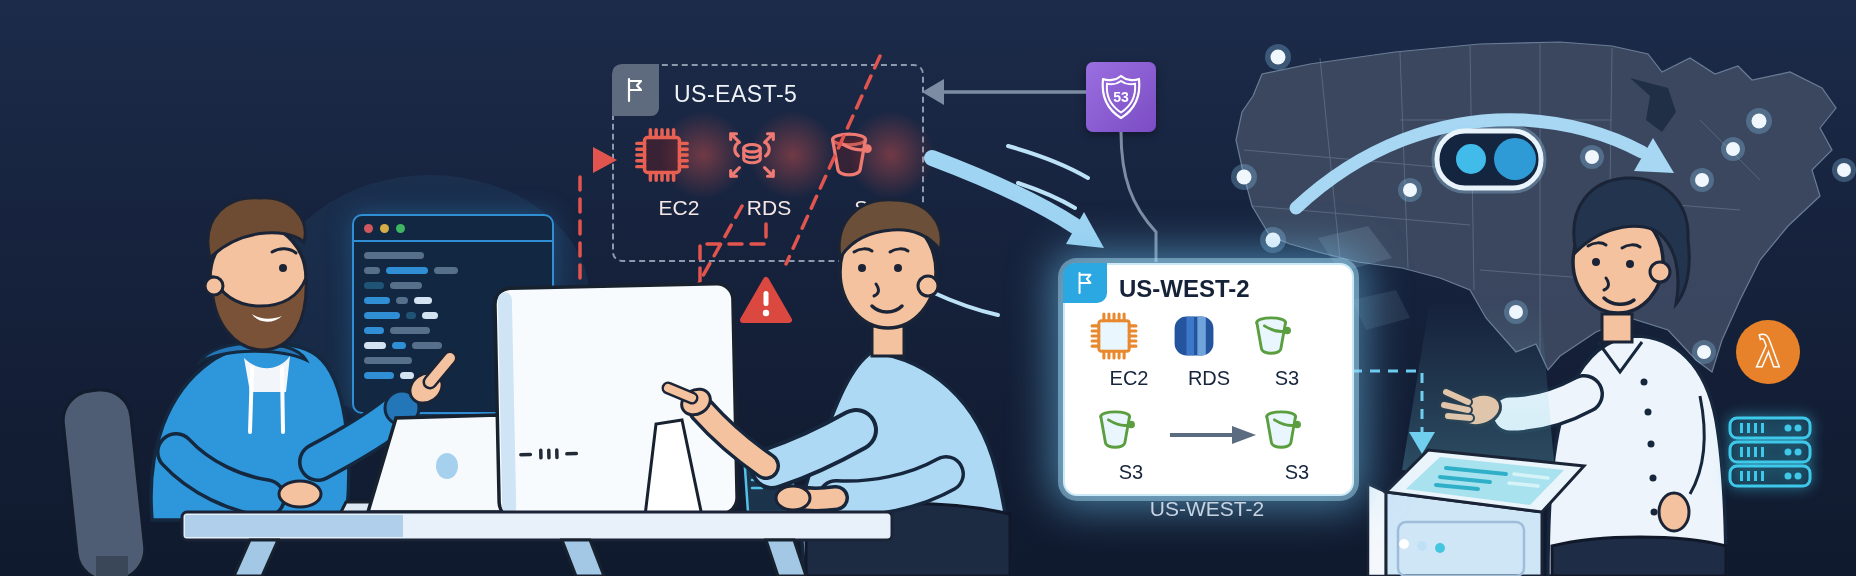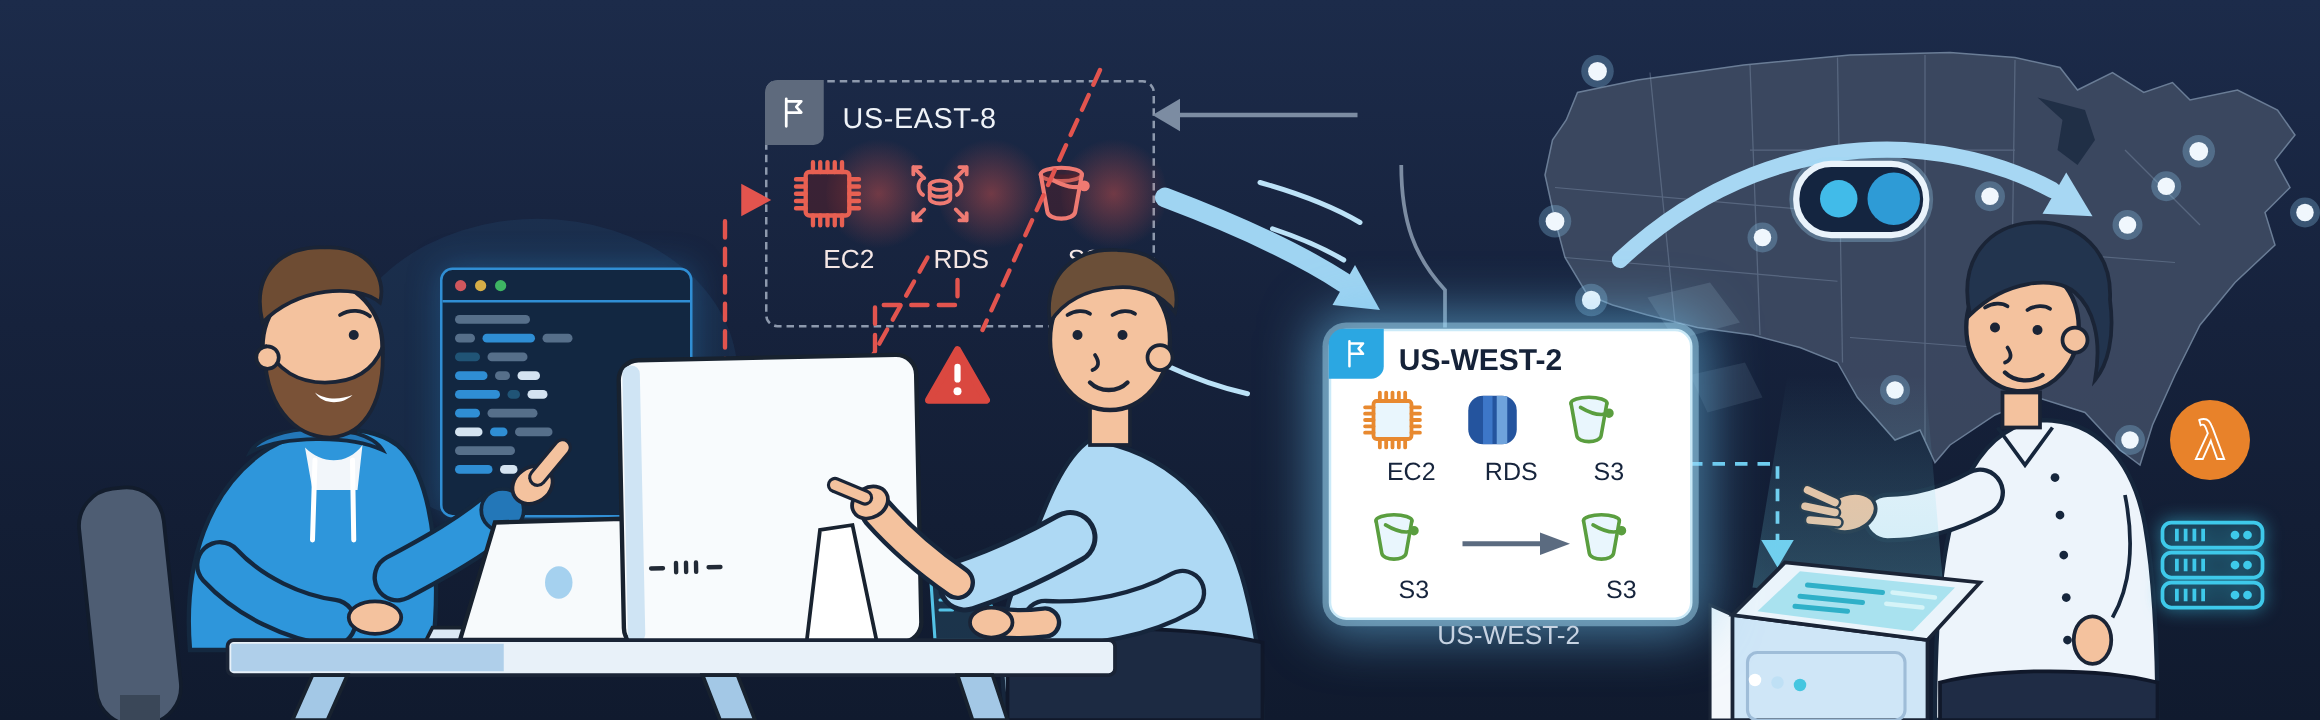--- a/index.html
+++ b/index.html
@@ -105,21 +105,21 @@
         </div>
     </div>
   </div>
 
   <div class="abs east">
     <div class="east-tab">
       <svg width="22" height="26" viewBox="0 0 22 26">
         <path d="M5 2 V24 M5 4 H17 L13 8.5 L17 13 H5" fill="none" stroke="#fff" stroke-width="2.2" stroke-linecap="round" stroke-linejoin="round"></path>
       </svg>
     </div>
-    <div class="east-title">US-EAST-8</div>
+    <div class="east-title">US-EAST-5</div>
 
     <div class="svc red" style="left:17px">
       <span class="ic">
         <svg width="62" height="62" viewBox="0 0 64 64">
           <g stroke="#E86052" stroke-width="3.6" stroke-linecap="round" fill="rgba(120,30,30,.35)">
             <rect x="14" y="14" width="36" height="36" rx="3"></rect>
             <path fill="none" d="M20 14V6M26 14V6M32 14V6M38 14V6M44 14V6M20 50v8M26 50v8M32 50v8M38 50v8M44 50v8M14 20H6M14 26H6M14 32H6M14 38H6M14 44H6M50 20h8M50 26h8M50 32h8M50 38h8M50 44h8"></path>
           </g>
         </svg>
       </span>
@@ -153,20 +153,27 @@
             <path d="M14 16 L19.5 47 C20 50.5 25.5 52.5 31 52.5 C36.5 52.5 42 50.5 42.5 47 L48 16"></path>
             <path fill="none" d="M23 20 C33 26 43 28 49.5 25.5"></path>
             <circle cx="50" cy="25.5" r="2.8" fill="#EF7A72"></circle>
           </g>
         </svg>
       </span>
       <span class="lbl-e">S3</span>
     </div>
   </div>
 
+  <div class="abs r53">
+    <svg width="44" height="48" viewBox="0 0 44 48">
+      <path d="M22 3 C27 7.5 35 8 40 6 C41.5 20 38 35 22 45 C6 35 2.5 20 4 6 C9 8 17 7.5 22 3 Z" fill="none" stroke="#fff" stroke-width="2.2" stroke-linejoin="round"></path>
+      <path d="M22 8 C26 11 32 11.8 36 10.6 C37 21 33.5 32 22 39.5 C10.5 32 7 21 8 10.6 C12 11.8 18 11 22 8 Z" fill="none" stroke="#fff" stroke-width="2" stroke-linejoin="round"></path>
+      <text x="22" y="29" font-size="14" font-weight="bold" fill="#fff" text-anchor="middle">53</text>
+    </svg>
+  </div>
 
   <svg class="abs scene-svg" width="1856" height="576" viewBox="0 0 1856 576">
     <defs>
       <linearGradient id="beamGrad" x1="0" y1="0" x2="0" y2="1">
         <stop offset="0" stop-color="rgba(120,215,235,0)"></stop>
         <stop offset="1" stop-color="rgba(120,215,235,0.28)"></stop>
       </linearGradient>
       <clipPath id="rdsclip">
           <rect x="9" y="9" width="46" height="46" rx="14"></rect>
         </clipPath>

